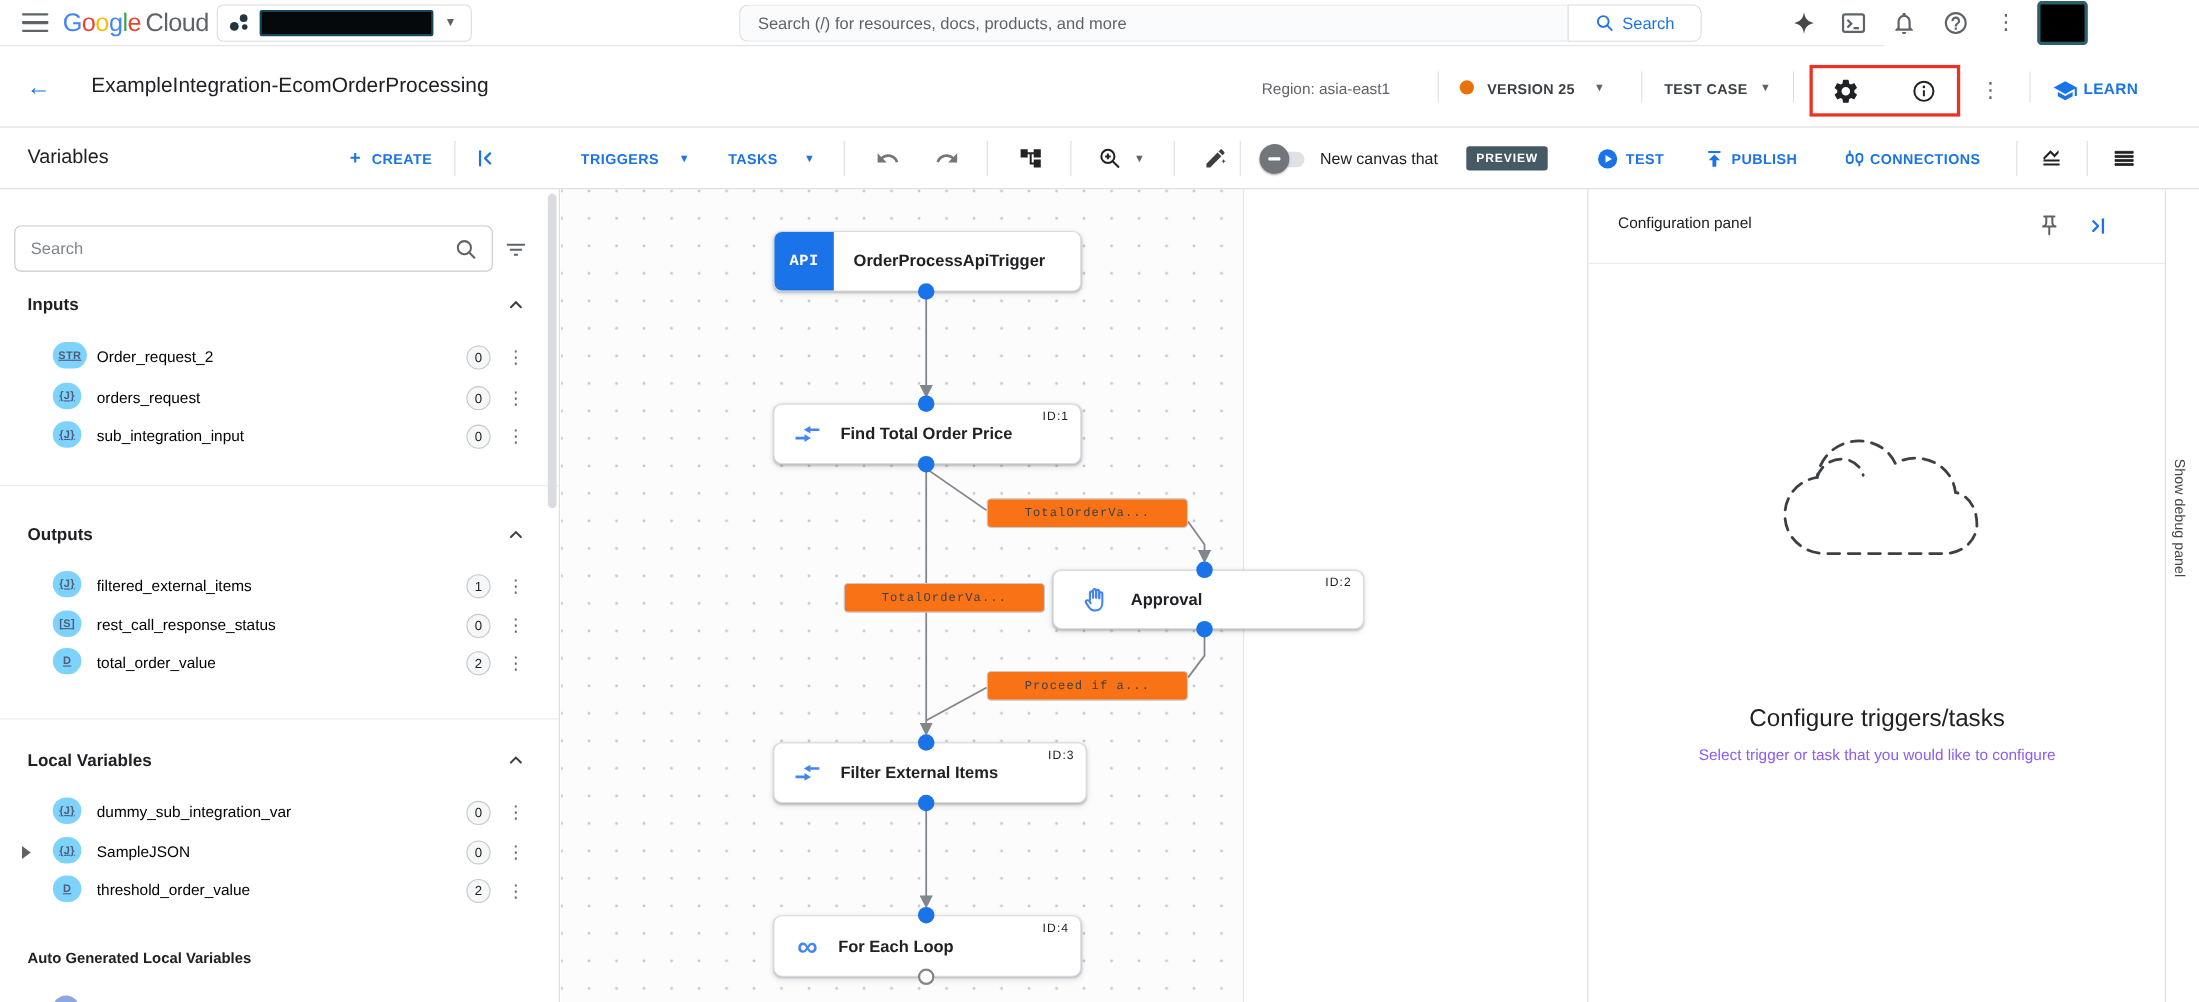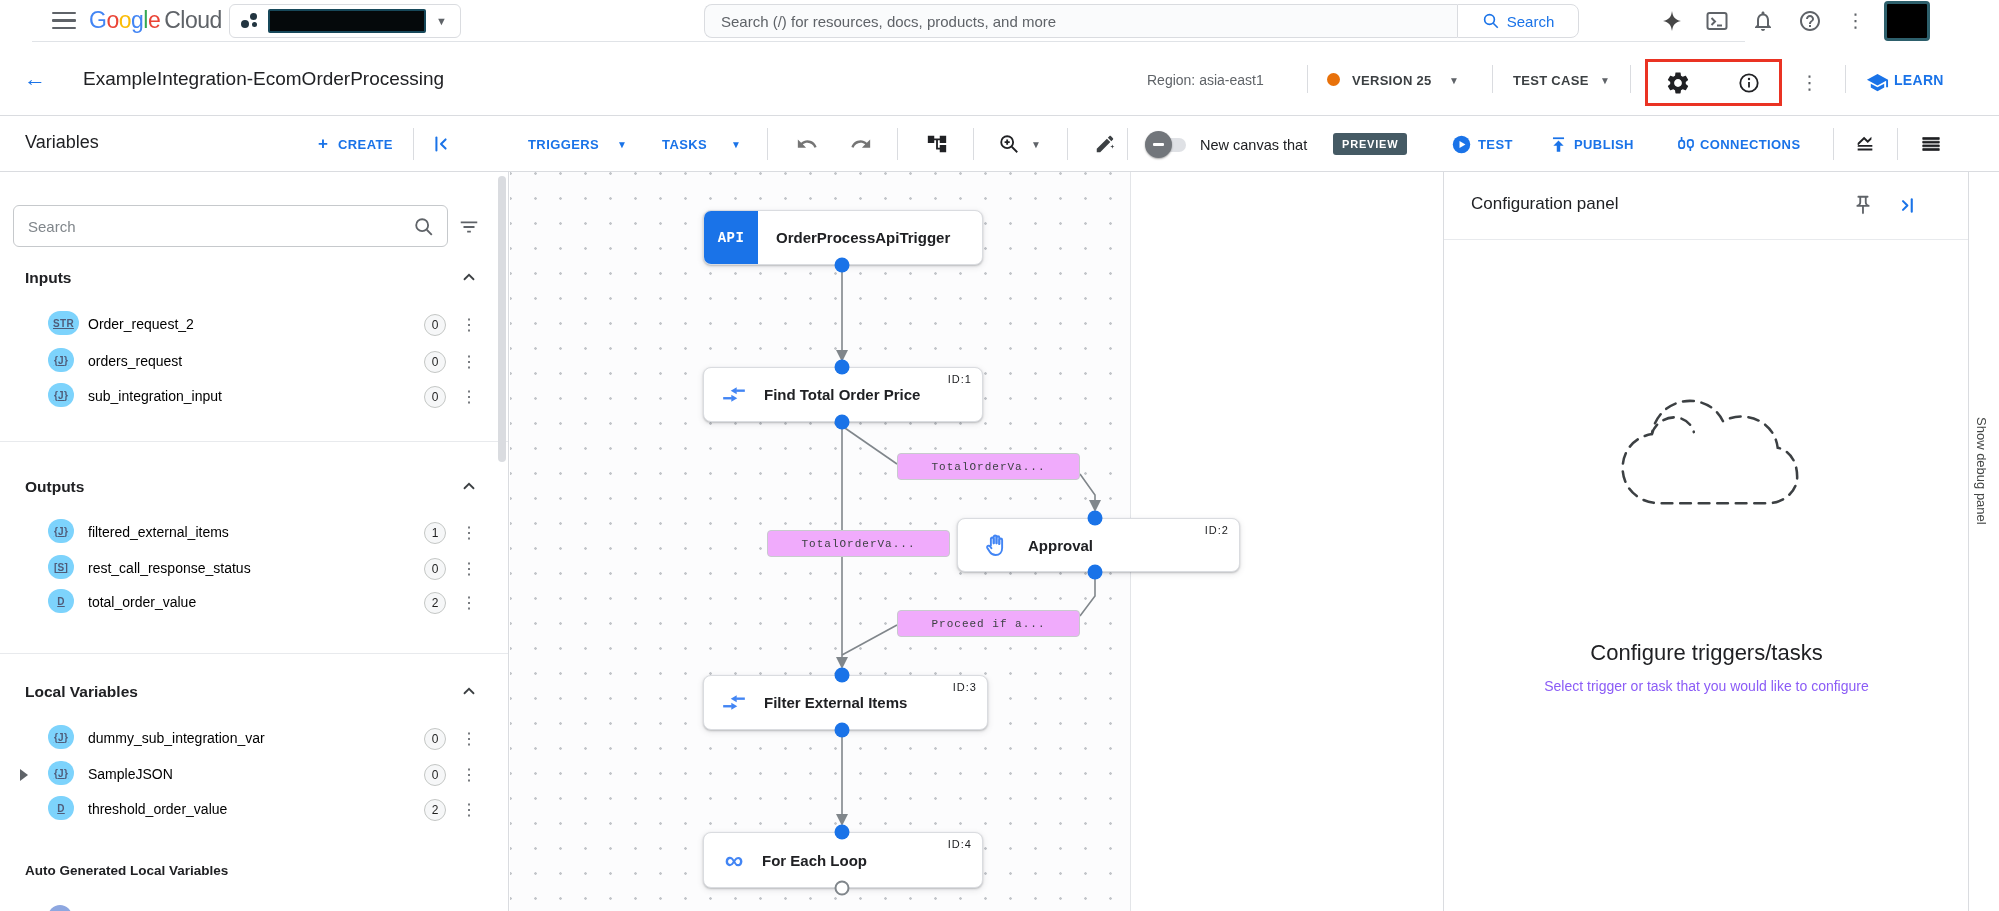--- a/index.html
+++ b/index.html
@@ -2,21 +2,21 @@
 <html><head>
 <meta charset="utf-8">
 <style>
   * { margin:0; padding:0; box-sizing:border-box; }
   html,body { width:1999px; height:911px; overflow:hidden; background:#fff;
               font-family:"Liberation Sans", sans-serif; color:#202124; }
   svg { display:block; }
 
   
   .topbar { position:absolute; left:0; top:0; width:1713px; height:42px; background:#fff;
-            border-bottom:1px solid #e0e3e7; z-index:20;margin-left:32px; }
+            border-bottom:1px solid #e0e3e7; z-index:20; }
   .hamburger { position:absolute; left:20px; top:11px; width:24px; height:20px; cursor:pointer; }
   .hamburger span { display:block; height:2.4px; background:#5f6368; margin-top:5px; border-radius:1px; }
   .hamburger span:first-child { margin-top:1px; }
   .logo { position:absolute; left:57px; top:7px; font-size:23px; letter-spacing:-0.5px; }
   .logo b { font-weight:500; }
   .lg-b{color:#4285F4}.lg-r{color:#EA4335}.lg-y{color:#FBBC05}.lg-g{color:#34A853}
   .lg-cloud { color:#5f6368; font-weight:400; margin-left:4px; }
   .proj-sel { position:absolute; left:197px; top:4px; width:232px; height:34px; border:1px solid #dadce0;
               border-radius:6px; display:flex; align-items:center; padding:0 10px; }
   .proj-dots { width:20px; height:20px; position:relative; margin-right:8px; }
@@ -114,32 +114,32 @@
           box-shadow:0 1px 2px rgba(60,64,67,.28), 0 2px 6px rgba(60,64,67,.13);
           display:flex; align-items:center; z-index:2; cursor:pointer; }
   .nid { position:absolute; top:5px; right:10px; font-size:11px; letter-spacing:1px; color:#202124;
          font-weight:500; }
   .trig-block { width:54px; height:100%; background:#1a73e8; border-radius:7px 0 0 7px; display:flex;
                 align-items:center; justify-content:center; color:#fff; font-weight:700; font-size:14px;
                 font-family:"Liberation Mono", monospace; letter-spacing:0.5px; }
   .nlabel { font-size:15px; font-weight:600; color:#202124; }
   .nicon { margin-left:16px; display:flex; align-items:center; justify-content:center; width:28px; }
   .inf-glyph { color:#4285f4; font-size:26px; font-weight:700; line-height:20px; }
-  .elabel { position:absolute; width:183px; height:27px; background:#f0abfc; border:1px solid #c8cace;
+  .elabel { position:absolute; width:183px; height:27px; background:#f97316; border:1px solid #c8cace;
             border-radius:4px; display:flex; align-items:center; justify-content:center; z-index:3;
             font-family:"Liberation Mono", monospace; font-size:11px; letter-spacing:1px; color:#3c4043; }
   .dot { position:absolute; width:15px; height:15px; border-radius:50%; background:#1a73e8;
          transform:translate(-50%,-50%); z-index:4; }
   .dot.hollow { background:#fff; border:2.5px solid #80868b; }
 
   
   .config { position:absolute; left:1443px; top:0; width:525px; height:739px; background:#fff;
             border-left:1px solid #dadce0; }
   .cfg-head { position:absolute; left:0; top:0; width:525px; height:68px; border-bottom:1px solid #e8eaed; }
-  .cfg-title { position:absolute; left:27px; top:22px; font-size:17px; color:#202124; }
+  .cfg-title { position:absolute; left:27px; top:22px; font-size:14px; color:#202124; }
   .cloud-wrap { position:absolute; left:165px; top:212px; }
   .cfg-empty-h { position:absolute; left:0; top:468px; width:525px; text-align:center; font-size:22px;
                  color:#202124; }
   .cfg-empty-s { position:absolute; left:0; top:506px; width:525px; text-align:center; font-size:14px;
                  color:#8b5cf6; }
 
   
   .debug-strip { position:absolute; left:1968px; top:0; width:31px; height:739px; background:#fff;
                  border-left:1px solid #dadce0; }
   .debug-txt { position:absolute; left:5px; top:245px; writing-mode:vertical-rl; font-size:13px;

